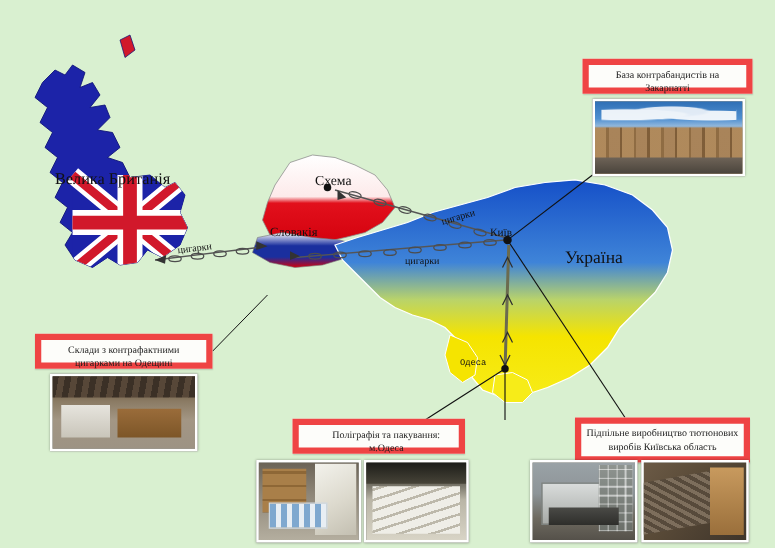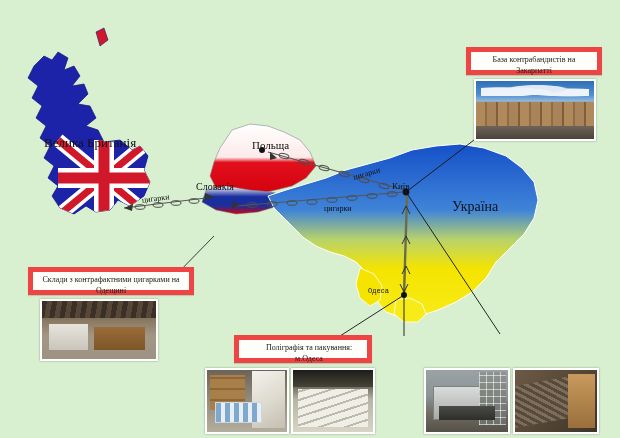--- a/index.html
+++ b/index.html
@@ -20,37 +20,37 @@
   
   .mapsvg{position:absolute;left:0;top:0;width:620px;height:438px;pointer-events:none;}
 
   
   .maplabel{
     position:absolute;font-family:"Liberation Serif", serif;
     color:#111;white-space:nowrap;line-height:1.05;
   }
   .lbl-uk{left:44px;top:92px;font-size:13px;color:#111;text-align:center;width:80px;margin-top:44px;}
   .lbl-poland{left:252px;top:140px;font-size:11px;}
-  .lbl-slovakia{left:196px;top:182px;font-size:10px;}
+  .lbl-slovakia{left:216px;top:182px;font-size:10px;}
   .lbl-ukraine{left:452px;top:200px;font-size:14px;text-align:right;}
   .lbl-kyiv{left:392px;top:182px;font-size:9px;}
   .lbl-odesa{left:368px;top:288px;font-size:7px;font-family:Liberation Mono, monospace;}
   .lbl-cig1{left:142px;top:195px;font-size:8px;transform:rotate(-7deg);}
   .lbl-cig2{left:353px;top:170px;font-size:8px;transform:rotate(-16deg);}
   .lbl-cig3{left:324px;top:205px;font-size:8px;}
 
   
   .callout{
     position:absolute;background:#fdfdfa;border:5px solid #ef4444;
     font-family:"Liberation Serif", serif;font-size:8px;color:#1b1b1b;
     text-align:center;line-height:1.35;padding:3px 4px;box-sizing:border-box;
     box-shadow:0 1px 1px rgba(0,0,0,.15);
   }
   #callout-zakarpattia{left:466px;top:47px;width:136px;height:28px;}
-  #callout-odeshchyna{left:28px;top:267px;width:166px;height:28px;}
+  #callout-odeshchyna{left:28px;top:267px;width:142px;height:28px;}
   #callout-poligrafia{left:234px;top:335px;width:138px;height:28px;padding-left:16px;}
   #callout-pidpilne{left:460px;top:334px;width:140px;height:36px;}
 
   
   .photo{position:absolute;border:2px solid #ffffff;box-sizing:border-box;overflow:hidden;
          background:#7a7a72;box-shadow:0 0 2px rgba(0,0,0,.35);}
   .photo .inner{position:absolute;left:0;top:0;right:0;bottom:0;}
 
   #photo-zakarpattia{left:474px;top:79px;width:122px;height:62px;}
   #photo-odeshchyna{left:40px;top:299px;width:118px;height:62px;}
@@ -304,32 +304,33 @@
 
       <path d="M404,295 L340,336"></path>
 
       <path d="M404,295 L404,336"></path>
 
       <path d="M170,281 L214,236" stroke-width="0.8"></path>
     </g>
   </svg>
 
   <div class="maplabel lbl-uk">Велика Британія</div>
-  <div class="maplabel lbl-poland">Польща</div>
+  <div class="maplabel lbl-poland">Схема</div>
   <div class="maplabel lbl-slovakia">Словакія</div>
   <div class="maplabel lbl-ukraine">Україна</div>
   <div class="maplabel lbl-kyiv">Київ</div>
   <div class="maplabel lbl-odesa">Одеса</div>
   <div class="maplabel lbl-cig1">цигарки</div>
   <div class="maplabel lbl-cig2">цигарки</div>
   <div class="maplabel lbl-cig3">цигарки</div>
 
   <div class="callout" id="callout-zakarpattia">База контрабандистів на Закарпатті</div>
   <div class="callout" id="callout-odeshchyna">Склади з контрафактними цигарками на Одещині</div>
   <div class="callout" id="callout-poligrafia">Поліграфія та пакування: м.Одеса</div>
+  <div class="callout" id="callout-pidpilne">Підпільне виробництво тютюнових виробів Київська область</div>
 
   <div class="photo" id="photo-zakarpattia">
     <div class="inner ph-yard">
         <div class="ph-clouds"></div>
       </div>
   </div>
 
   <div class="photo" id="photo-odeshchyna">
     <div class="inner ph-warehouse">
         <div class="ph-roof"></div>

